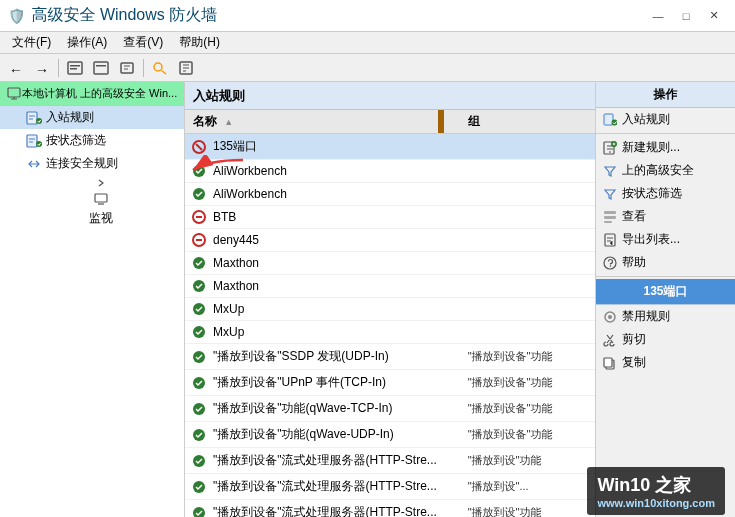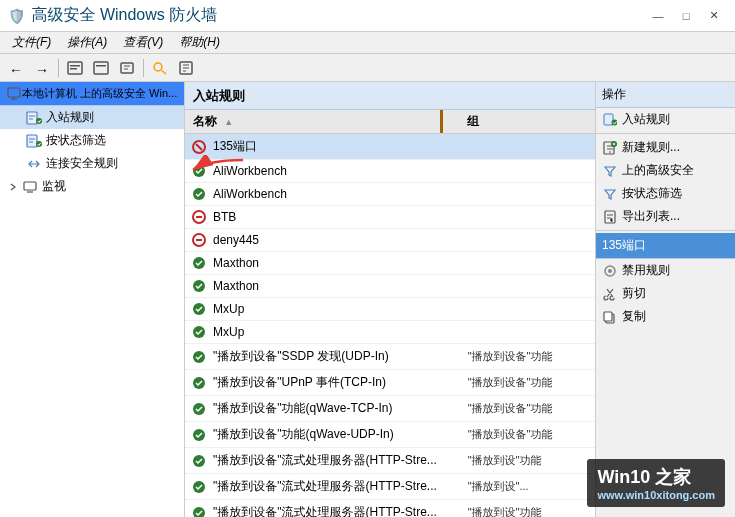--- a/index.html
+++ b/index.html
@@ -55,21 +55,20 @@
       display: flex;
       align-items: center;
       height: 22px;
       padding: 0 4px;
     }
     .menu-item {
       padding: 4px 8px;
       cursor: pointer;
       font-size: 12px;
       color: #000;
-      font-style: italic;
     }
 
     
     .toolbar {
       background: #f0f0f0;
       border-bottom: 1px solid #ccc;
       display: flex;
       align-items: center;
       height: 28px;
       padding: 2px 4px;
@@ -100,21 +99,21 @@
     }
 
     
     .left-panel {
       width: 185px;
       background: #fff;
       border-right: 1px solid #ccc;
       overflow-y: auto;
     }
     .tree-header {
-      background: #3b82f6;
+      background: #86efac;
       padding: 4px 6px;
       font-size: 11px;
       color: #000;
       border-bottom: 1px solid #b0c8e0;
       display: flex;
       align-items: center;
       gap: 0;
     }
     .tree-item {
       padding: 3px 6px 3px 16px;
@@ -156,21 +155,21 @@
     .table-header {
       display: flex;
       background: #e8e8e8;
       border-bottom: 1px solid #ccc;
       font-size: 12px;
       font-weight: bold;
     }
     .col-name {
       flex: 2;
       padding: 3px 8px;
-      border-right: 3px solid #a16207;
+      border-right: 6px solid #a16207;
     }
     .col-group {
       flex: 1;
       padding: 3px 8px;
     }
     .col-sort {
       width: 16px;
       display: flex;
       align-items: center;
       justify-content: center;
@@ -221,22 +220,23 @@
       width: 140px;
       background: #f0f0f0;
       border-left: 1px solid #ccc;
       display: flex;
       flex-direction: column;
     }
     .right-section-header {
       background: #dce8f5;
       padding: 4px 6px;
       font-size: 12px;
-      font-weight: normal;
+      font-weight: bold;
       border-bottom: 1px solid #b0c8e0;
+      text-align: center;
     }
     .right-section-header.highlight {
       background: #4a90d9;
       color: #fff;
     }
     .action-item {
       display: flex;
       align-items: center;
       gap: 4px;
       padding: 3px 6px;
@@ -262,21 +262,21 @@
     .arrow-overlay {
       position: absolute;
       left: 188px;
       top: 155px;
       pointer-events: none;
     }
 
     
     .watermark {
       position: absolute;
-      bottom: 10px;
+      bottom: 2px;
       right: 10px;
       background: rgba(0,0,0,0.75);
       color: #fff;
       padding: 6px 10px;
       font-size: 14px;
       font-weight: bold;
       border-radius: 3px;
     }
     .watermark .win10 { font-size: 18px; }
     .watermark .site { font-size: 11px; color: #adf; }
@@ -378,21 +378,21 @@
     </div>
 
     <div class="tree-item tree-item-indent">
       <svg class="tree-icon" viewBox="0 0 16 14">
           <path d="M3 7h10M10 4l3 3-3 3" stroke="#4a7fc1" stroke-width="1.2" fill="none"></path>
           <path d="M6 10l-3-3 3-3" stroke="#4a7fc1" stroke-width="1.2" fill="none"></path>
         </svg>
       <span>连接安全规则</span>
     </div>
 
-    <div class="tree-item" style="padding-left:8px;">
+    <div class="tree-item" style="padding-left:24px;flex-direction:column;">
       <svg width="10" height="10" viewBox="0 0 10 10">
           <path d="M3 2l4 3-4 3" fill="none" stroke="#555" stroke-width="1.2"></path>
         </svg>
       <svg class="tree-icon" viewBox="0 0 16 14">
           <rect x="2" y="2" width="12" height="8" rx="1" fill="none" stroke="#555" stroke-width="1.2"></rect>
           <path d="M5 12h6" stroke="#555" stroke-width="1.2"></path>
         </svg>
       <span>监视</span>
     </div>
   </div>
@@ -633,32 +633,52 @@
     <div class="action-item">
       <div class="action-icon">
         <svg width="14" height="14" viewBox="0 0 14 14">
             <path d="M2 3h10l-4 5v4l-2-1V8L2 3z" fill="none" stroke="#4a7fc1" stroke-width="1.2"></path>
           </svg>
       </div>
       <span>按状态筛选</span>
     </div>
 
 
+    <div class="action-item">
+      <div class="action-icon">
+        <svg width="14" height="14" viewBox="0 0 14 14">
+            <rect x="1" y="1" width="12" height="3" fill="#aaa" rx="1"></rect>
+            <rect x="1" y="6" width="12" height="3" fill="#aaa" rx="1"></rect>
+            <rect x="1" y="11" width="8" height="2" fill="#aaa" rx="1"></rect>
+          </svg>
+      </div>
+      <span>查看</span>
+    </div>
 
 
     <div class="action-item">
       <div class="action-icon">
         <svg width="14" height="14" viewBox="0 0 14 14">
             <rect x="2" y="1" width="10" height="12" rx="1" fill="none" stroke="#555" stroke-width="1.2"></rect>
             <path d="M4 5h6M4 8h4M7 10l2 2v-4" stroke="#555" stroke-width="1"></path>
           </svg>
       </div>
       <span>导出列表...</span>
     </div>
 
+    <div class="action-item">
+      <div class="action-icon">
+        <svg width="14" height="14" viewBox="0 0 14 14">
+            <circle cx="7" cy="7" r="6" fill="none" stroke="#555" stroke-width="1.2"></circle>
+            <path d="M5.5 5.5a2 2 0 1 1 2 2v1" stroke="#555" stroke-width="1.2" fill="none"></path>
+            <circle cx="7.5" cy="10" r="0.8" fill="#555"></circle>
+          </svg>
+      </div>
+      <span>帮助</span>
+    </div>
 
     <div class="action-sep"></div>
 
     <div class="right-section-header highlight">135端口</div>
 
     <div class="action-item">
       <div class="action-icon">
         <svg width="14" height="14" viewBox="0 0 14 14">
             <circle cx="7" cy="7" r="5" fill="none" stroke="#888" stroke-width="1.5"></circle>
             <circle cx="7" cy="7" r="2" fill="#888"></circle>

